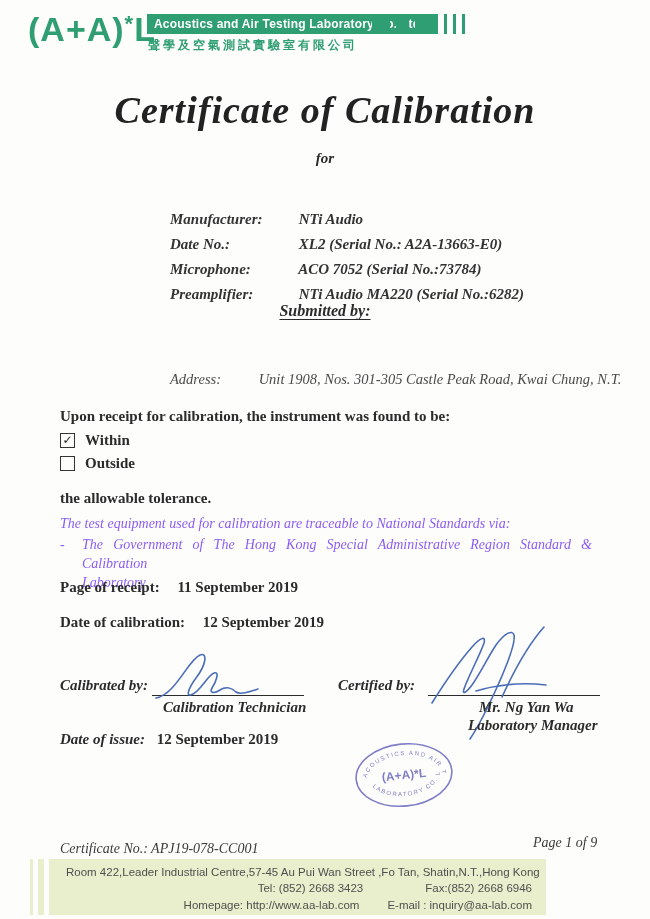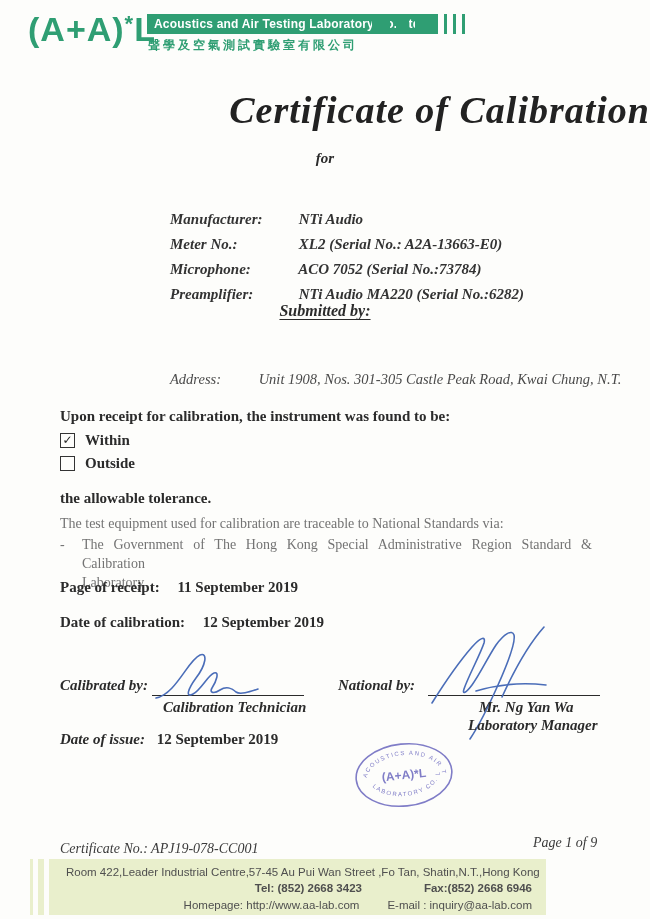--- a/index.html
+++ b/index.html
@@ -16,21 +16,21 @@
   .banner{position:absolute; left:147px; top:14px; height:20px;
     background:var(--brand-green,#2f9e73); color:#fff;
     font-family:"Liberation Sans", sans-serif; font-weight:bold; font-size:12px;
     line-height:20px; padding:0 7px; letter-spacing:0.2px; white-space:nowrap;}
   .bars{position:absolute; left:372px; top:14px; height:20px; display:flex; gap:6px;}
   .bars div{background:var(--brand-green,#2f9e73); height:20px;}
   .cjk{position:absolute; left:148px; top:37px;
     font-family:"Liberation Sans", sans-serif; font-size:12px;
     color:var(--brand-green,#2f9e73); letter-spacing:3px; font-weight:bold;}
   
-  .title{position:absolute; left:0; top:88px; width:650px; text-align:right;
+  .title{position:absolute; left:0; top:88px; width:650px; text-align:center;
     font-size:38px; font-weight:bold; font-style:italic; letter-spacing:1px; color:#222;}
   .for-label{position:absolute; left:0; top:150px; width:650px; text-align:center;
     font-size:15px; font-weight:bold; font-style:italic;}
   
   .spec-row{position:absolute; left:170px; font-size:15px; font-weight:bold;
     font-style:italic; color:#333; white-space:nowrap;}
   .spec-row .lbl{display:inline-block; width:125px;}
   .submitted{position:absolute; left:0; top:302px; width:650px; text-align:center;
     font-size:16px; font-weight:bold; font-style:italic; }
   .submitted span{text-decoration:underline; text-underline-offset:3px;}
@@ -39,21 +39,21 @@
     color:#4a4a4a; white-space:nowrap;}
   .cust-row .lbl{display:inline-block; width:85px;}
   
   .bold-line{position:absolute; left:60px; font-size:15px; font-weight:bold; color:#2b2b2b;}
   .opt{position:absolute; left:60px; font-size:15px; font-weight:bold; display:flex; align-items:center;}
   .chk{display:inline-block; width:13px; height:13px; border:1.4px solid #333;
     margin-right:10px; text-align:center; line-height:12px; font-size:12px;
     font-family:"DejaVu Sans", sans-serif; color:#222; font-weight:bold;}
   
   .trace{position:absolute; left:60px; top:515px; width:532px;
-    font-size:14px; color:#737373; line-height:1.35;}
+    font-size:14px; color:#8b5cf6; line-height:1.35;font-style:italic;}
   .trace .b-row{display:flex; margin-top:2px;}
   .trace .dash{width:22px; flex:none;}
   .trace .jline{width:510px; text-align:justify; text-align-last:justify;}
   
   .date-line{position:absolute; left:60px; font-size:15px; font-weight:bold; white-space:nowrap;}
   .date-line .gap{display:inline-block; width:14px;}
   
   .sig-label{position:absolute; font-size:15px; font-weight:bold; font-style:italic; white-space:nowrap;}
   .sig-line{position:absolute; border-bottom:1.6px solid #2b2b2b; height:0;}
   .sig-sub{position:absolute; font-size:15px; font-weight:bold; font-style:italic; white-space:nowrap;}
@@ -70,21 +70,21 @@
   .cert-no{position:absolute; left:60px; top:841px; font-size:14px; font-style:italic; color:#3a3a3a;}
   .page-no{position:absolute; left:533px; top:835px; font-size:14px; font-style:italic; color:#3a3a3a;}
   
   .footer-stripes{position:absolute; left:30px; top:859px; height:56px; display:flex; gap:5px;}
   .footer-stripes div{background:var(--footer-bg,#e9efcc); height:56px;}
   .footer-box{position:absolute; left:58px; top:859px; width:488px; height:56px;
     background:var(--footer-bg,#e9efcc);
     font-family:"Liberation Sans", sans-serif; font-size:11.5px; color:#4f4f4f;
     padding:5px 8px 0 8px; box-sizing:border-box; line-height:1.42;}
   .footer-box .l1{text-align:center; white-space:nowrap;}
-  .footer-box .l2{display:flex; justify-content:flex-end; gap:62px; padding-right:6px;font-weight:bold;}
+  .footer-box .l2{display:flex; justify-content:flex-end; gap:62px; padding-right:6px;}
   .footer-box .l3{display:flex; justify-content:flex-end; gap:28px; padding-right:6px;}
 </style>
 </head>
 <body>
 
 <div class="page">
 
   <div class="logo"><span>(A+A)</span><span class="star">*</span><span>L</span></div>
   <div class="banner">Acoustics and Air Testing Laboratory Co. Ltd.</div>
   <div class="bars">
@@ -98,21 +98,21 @@
   </div>
   <div class="cjk">聲學及空氣測試實驗室有限公司</div>
 
   <div class="title">Certificate of Calibration</div>
   <div class="for-label">for</div>
 
   <div class="spec-row" style="top:211px">
     <span class="lbl">Manufacturer:</span>
     <span>NTi Audio</span></div>
   <div class="spec-row" style="top:236px">
-    <span class="lbl">Meter No.:</span>
+    <span class="lbl">Date No.:</span>
     <span>XL2 (Serial No.: A2A-13663-E0)</span></div>
   <div class="spec-row" style="top:261px">
     <span class="lbl">Microphone:</span>
     <span>ACO 7052 (Serial No.:73784)</span></div>
   <div class="spec-row" style="top:286px">
     <span class="lbl">Preamplifier:</span>
     <span>NTi Audio MA220 (Serial No.:6282)</span></div>
 
   <div class="submitted">
     <span>Submitted by:</span></div>
@@ -148,21 +148,21 @@
     <span>Date of calibration:</span><span class="gap"></span>
     <span>12 September 2019</span></div>
 
   <div class="sig-label" style="left:60px; top:677px">Calibrated by:</div>
   <div class="sig-line" style="left:152px; top:695px; width:152px"></div>
   <svg class="sig-svg" style="left:150px; top:648px" width="130" height="55" viewBox="0 0 130 55">
     <path class="sig-path" d="M6,50 C26,46 38,12 50,7 C58,4 56,17 46,30 C38,41 35,50 43,46 C51,42 58,27 64,25 C70,23 66,34 62,40 C59,45 64,46 70,42 C76,38 82,40 86,44 C90,47 99,44 108,41"></path>
   </svg>
   <div class="sig-sub" style="left:163px; top:699px">Calibration Technician</div>
 
-  <div class="sig-label" style="left:338px; top:677px">National by:</div>
+  <div class="sig-label" style="left:338px; top:677px">Certified by:</div>
   <div class="sig-line" style="left:428px; top:695px; width:172px"></div>
   <svg class="sig-svg" style="left:418px; top:625px" width="150" height="118" viewBox="0 0 150 118">
     <path class="sig-path" d="M14,78 C24,62 40,38 54,22 C62,13 68,10 66,18 C62,30 50,52 46,64 C44,70 48,68 54,60 C62,49 70,32 78,20 C86,9 94,4 96,10 C98,18 88,42 80,60 C72,78 60,102 52,114"></path>
     <path class="sig-path" d="M84,72 C94,50 110,20 126,2"></path>
     <path class="sig-path" d="M58,66 C78,60 102,57 128,60"></path>
   </svg>
   <div class="sig-sub" style="left:479px; top:699px">Mr. Ng Yan Wa</div>
   <div class="sig-sub" style="left:468px; top:717px">Laboratory Manager</div>
 
   <div class="date-line" style="top:731px">

